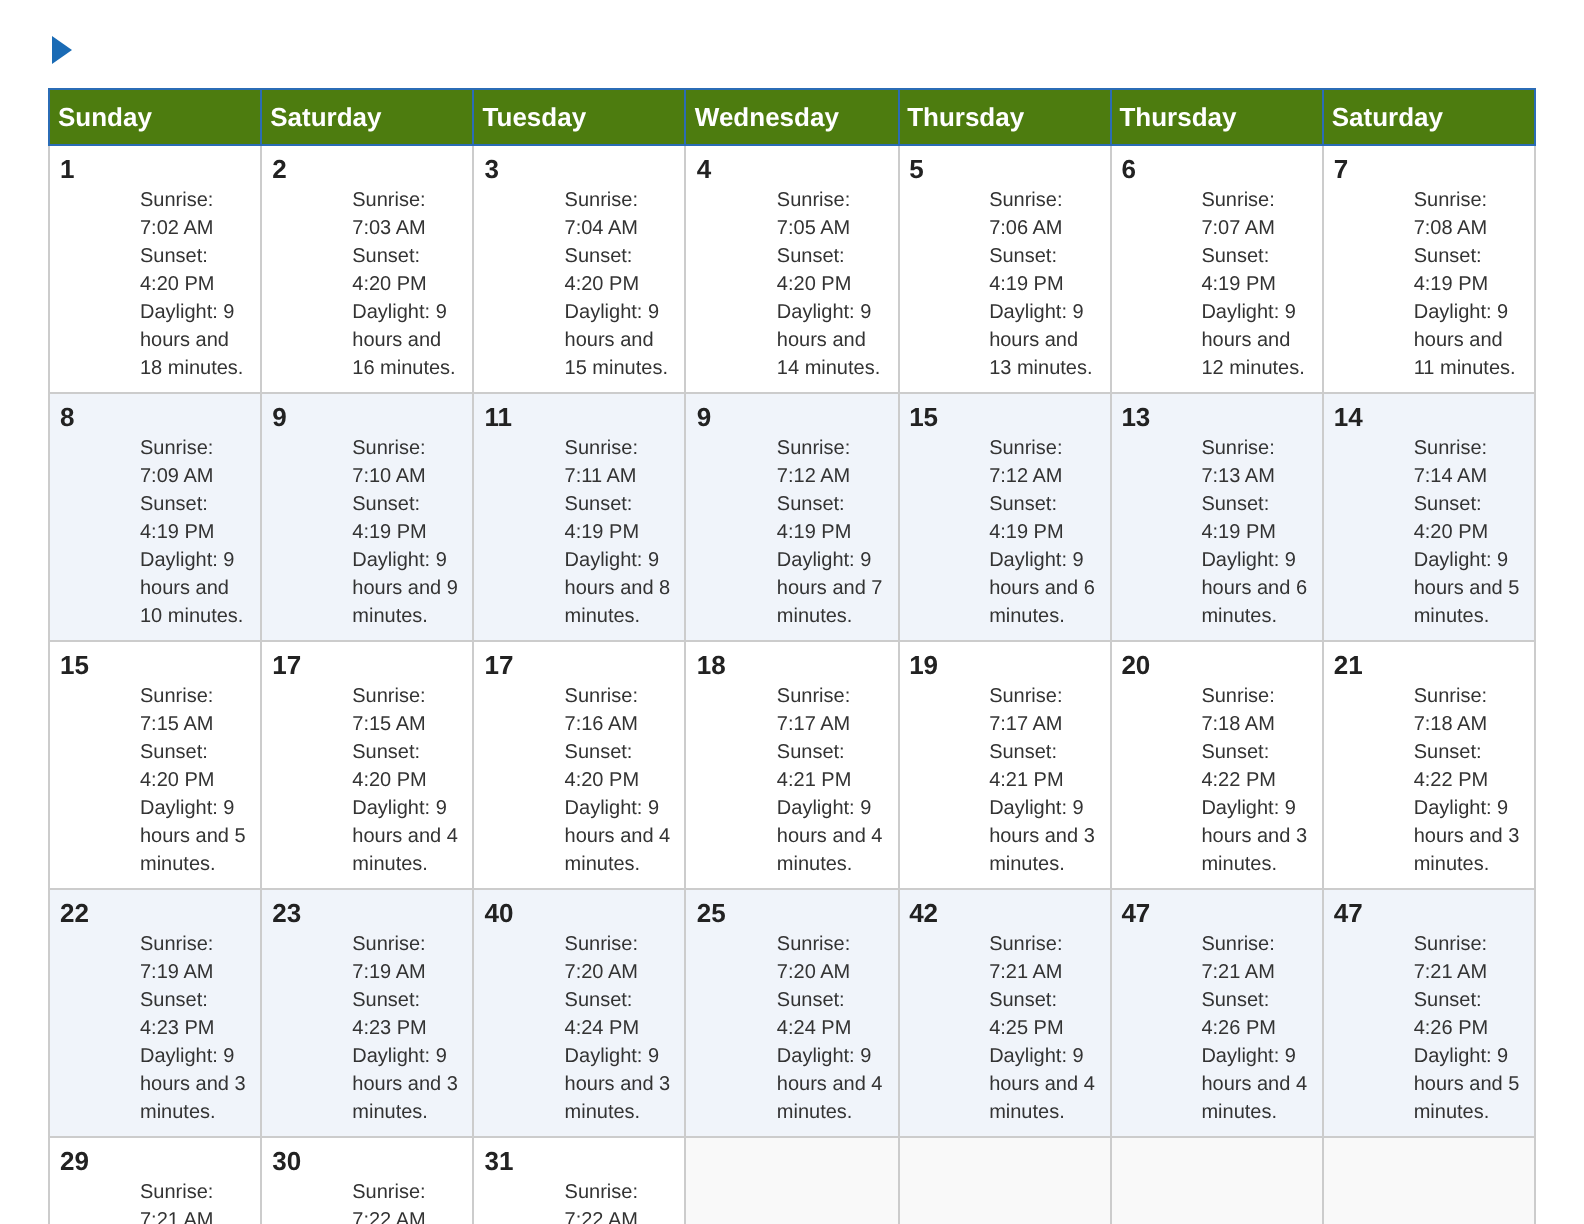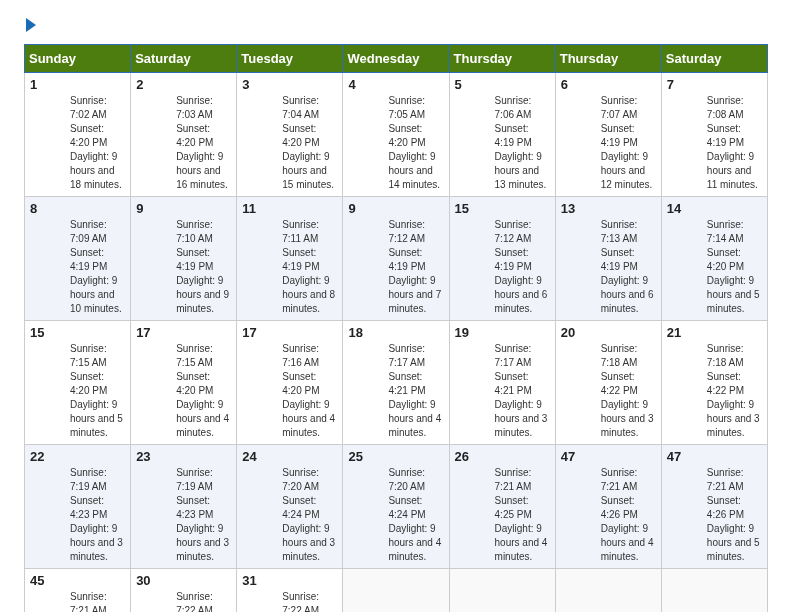--- a/index.html
+++ b/index.html
@@ -221,43 +221,43 @@
       <tr>
         <td>
           <span class="day-number">22</span>
           <div class="day-info">Sunrise: 7:19 AM<br>Sunset: 4:23 PM<br>Daylight: 9 hours and 3 minutes.</div>
         </td>
         <td>
           <span class="day-number">23</span>
           <div class="day-info">Sunrise: 7:19 AM<br>Sunset: 4:23 PM<br>Daylight: 9 hours and 3 minutes.</div>
         </td>
         <td>
-          <span class="day-number">24</span>
+          <span class="day-number">40</span>
           <div class="day-info">Sunrise: 7:20 AM<br>Sunset: 4:24 PM<br>Daylight: 9 hours and 3 minutes.</div>
         </td>
         <td>
           <span class="day-number">25</span>
           <div class="day-info">Sunrise: 7:20 AM<br>Sunset: 4:24 PM<br>Daylight: 9 hours and 4 minutes.</div>
         </td>
         <td>
-          <span class="day-number">26</span>
+          <span class="day-number">42</span>
           <div class="day-info">Sunrise: 7:21 AM<br>Sunset: 4:25 PM<br>Daylight: 9 hours and 4 minutes.</div>
         </td>
         <td>
           <span class="day-number">47</span>
           <div class="day-info">Sunrise: 7:21 AM<br>Sunset: 4:26 PM<br>Daylight: 9 hours and 4 minutes.</div>
         </td>
         <td>
           <span class="day-number">47</span>
           <div class="day-info">Sunrise: 7:21 AM<br>Sunset: 4:26 PM<br>Daylight: 9 hours and 5 minutes.</div>
         </td>
       </tr>
       <tr>
         <td>
-          <span class="day-number">45</span>
+          <span class="day-number">29</span>
           <div class="day-info">Sunrise: 7:21 AM<br>Sunset: 4:27 PM<br>Daylight: 9 hours and 5 minutes.</div>
         </td>
         <td>
           <span class="day-number">30</span>
           <div class="day-info">Sunrise: 7:22 AM<br>Sunset: 4:28 PM<br>Daylight: 9 hours and 6 minutes.</div>
         </td>
         <td>
           <span class="day-number">31</span>
           <div class="day-info">Sunrise: 7:22 AM<br>Sunset: 4:29 PM<br>Daylight: 9 hours and 6 minutes.</div>
         </td>

